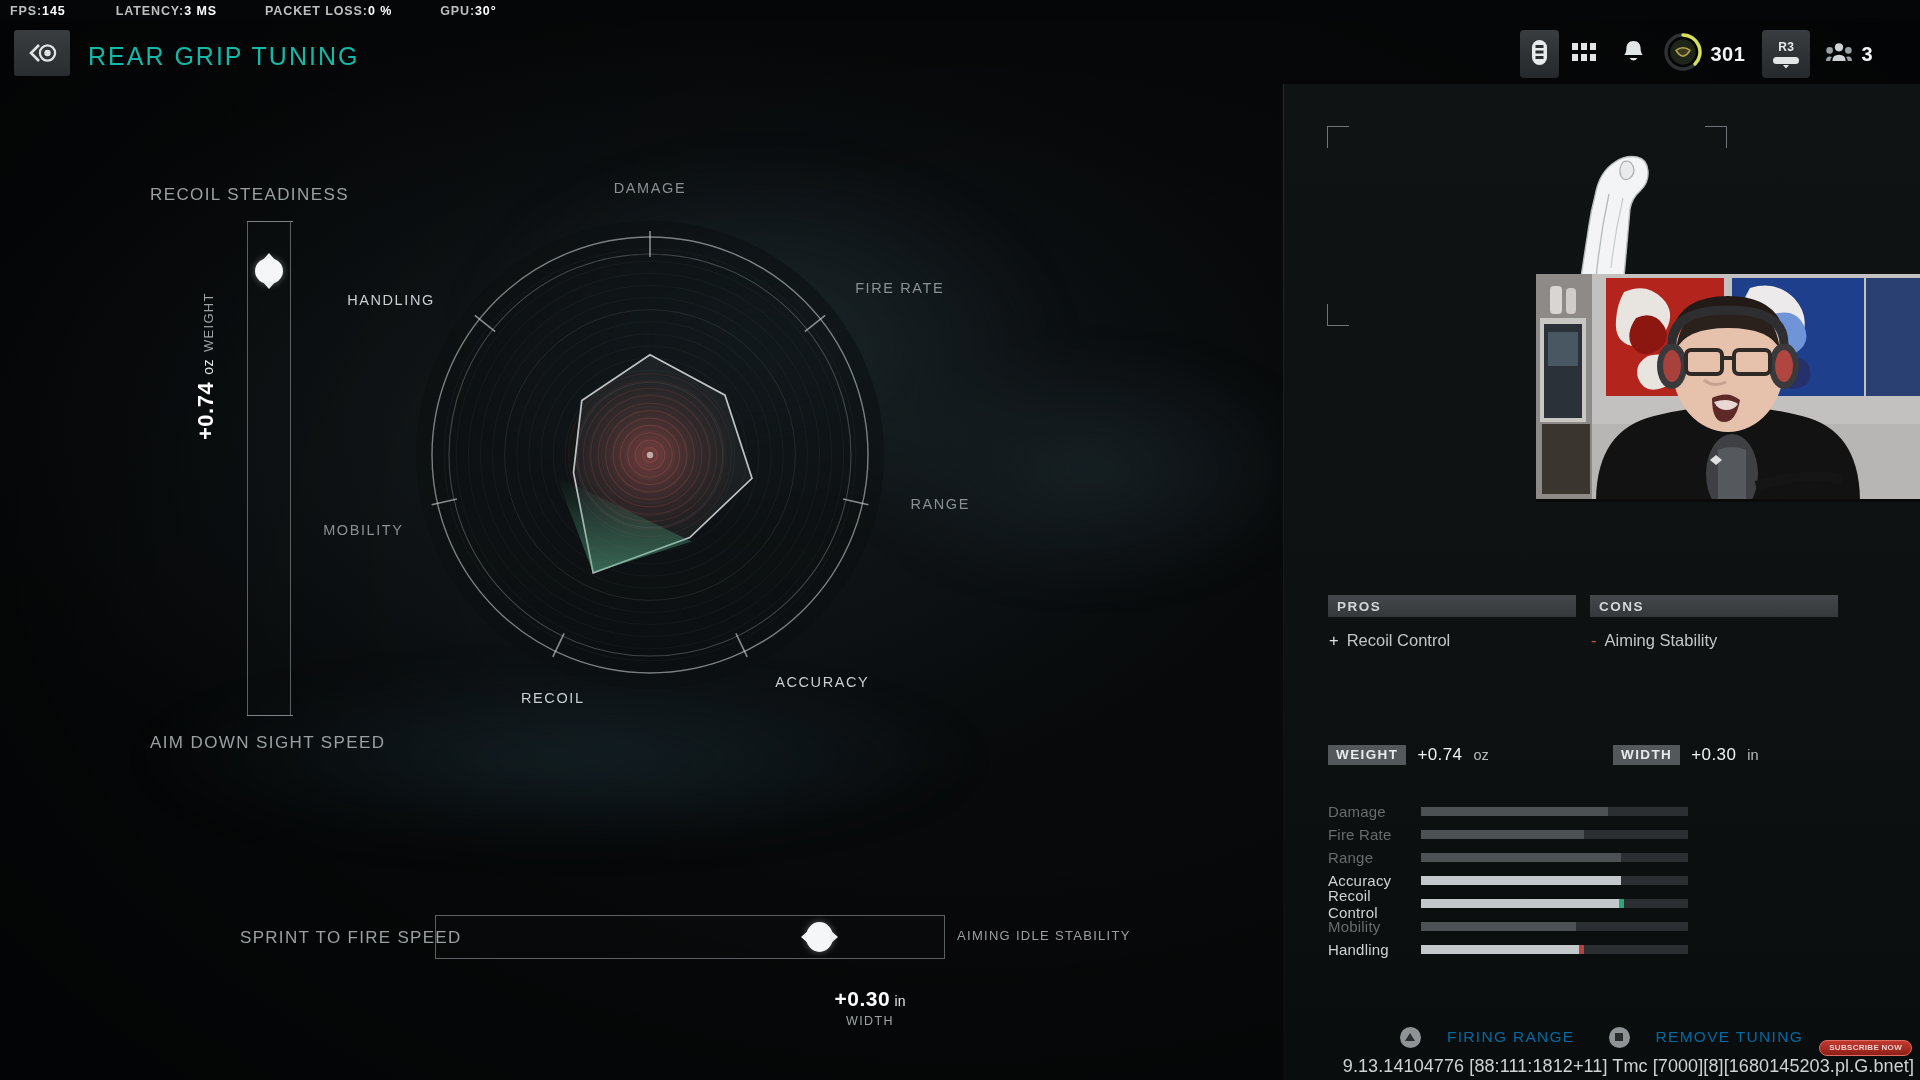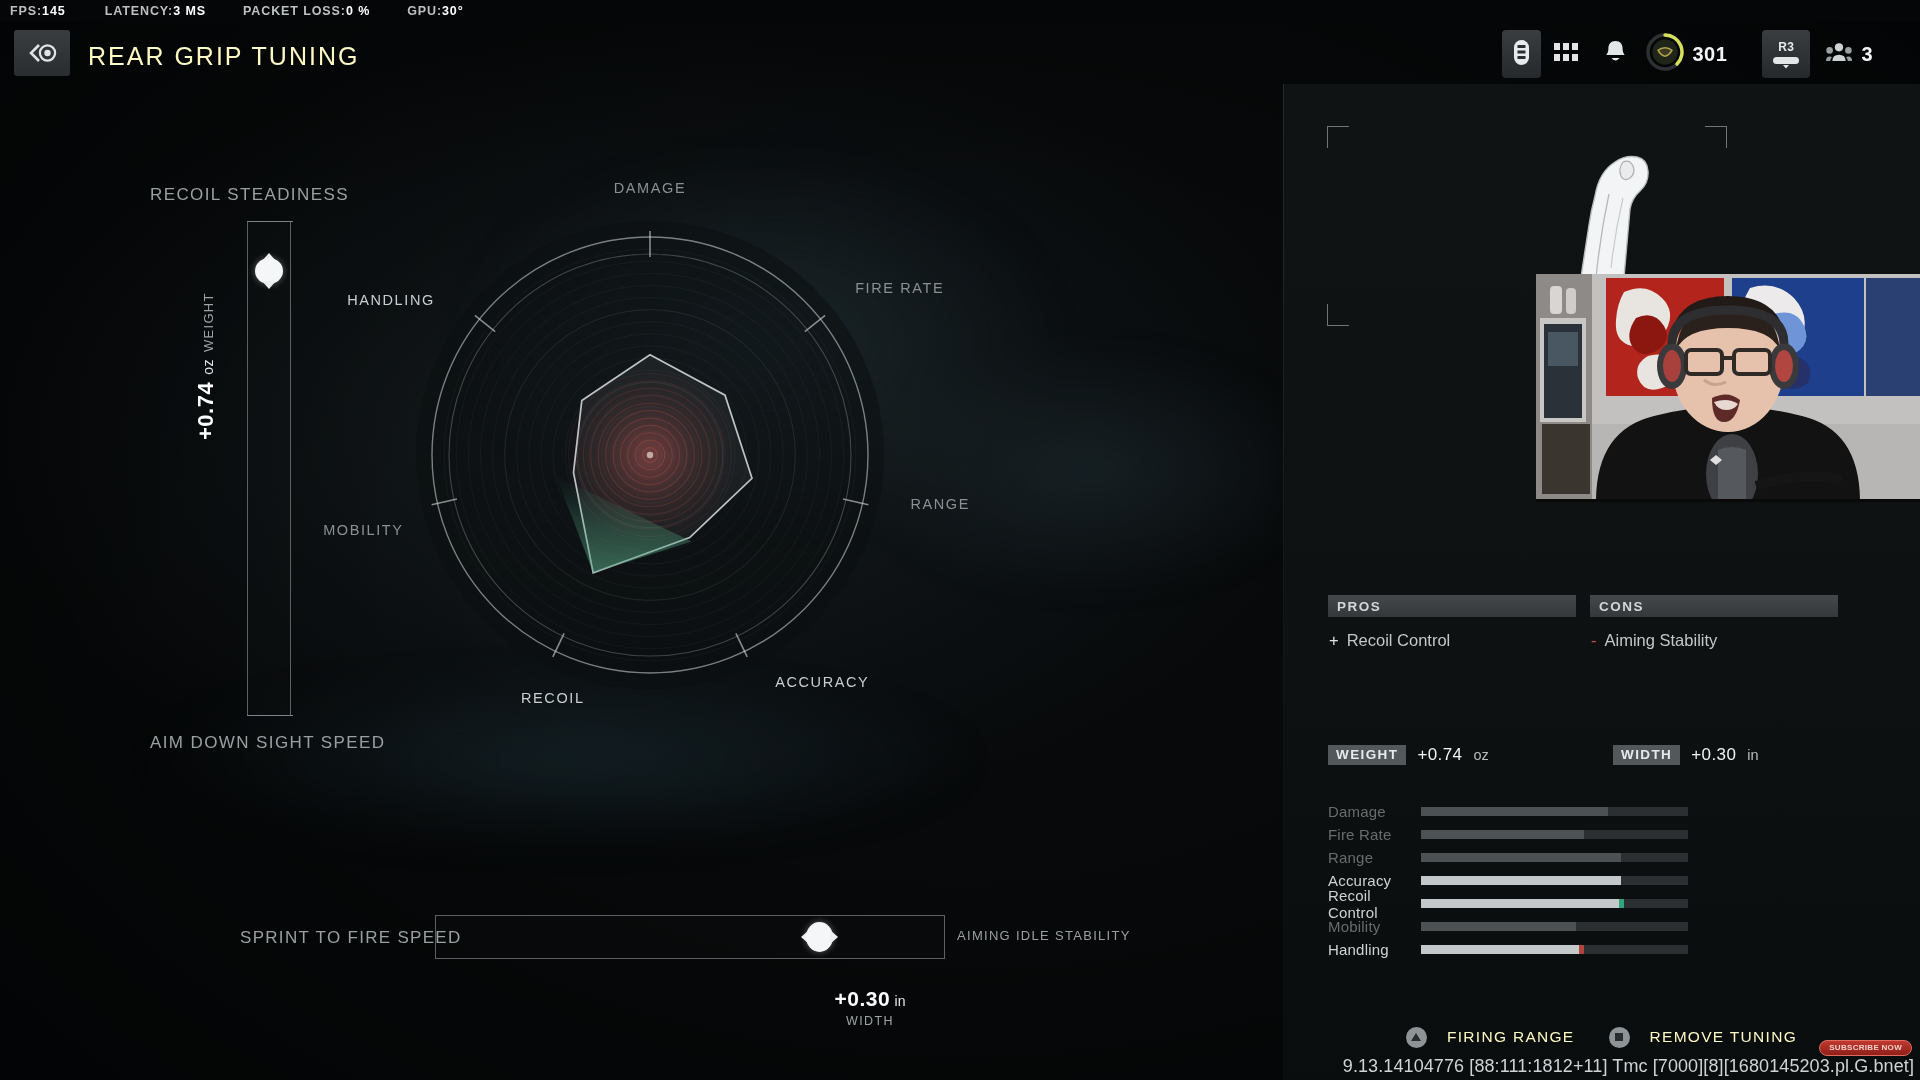--- a/index.html
+++ b/index.html
@@ -28,21 +28,21 @@
   }
   #vignette{
     position:absolute; inset:0; pointer-events:none;
     background:radial-gradient(ellipse 1200px 800px at 50% 48%, rgba(0,0,0,0) 40%, rgba(0,0,0,.55) 100%);
   }
 
   
   #perfbar{
     position:absolute; left:0; top:0; width:1920px; height:22px;
     background:#050607;
-    display:flex; align-items:center; gap:1px;
+    display:flex; align-items:center; gap:12px;
     font-family:"Liberation Sans", sans-serif;
     font-size:12.5px; letter-spacing:.9px; font-weight:700;
     color:#d8dbdd;
     z-index:40;
   }
   .perf-item{ display:flex; align-items:baseline; }
   .perf-k{ color:#bcc0c2; }
   .perf-v{ color:#ffffff; }
 
   
@@ -52,21 +52,21 @@
   }
   #backbtn{
     position:absolute; left:14px; top:8px; width:56px; height:46px;
     background:linear-gradient(180deg,#3a3d3f 0%,#2a2d2f 100%);
     border-radius:3px;
     display:flex; align-items:center; justify-content:center; gap:2px;
   }
   #pagetitle{
     position:absolute; left:88px; top:20px;
     font-size:25px; letter-spacing:2.0px; font-weight:400;
-    color:#fef9c3;
+    color:#14b8a6;
     font-family:"Liberation Sans", sans-serif;
   }
 
   #hud{
     position:absolute; right:34px; top:8px; height:48px;
     display:flex; align-items:center; gap:0px;
   }
   .hud-slot{
     height:48px; display:flex; align-items:center; justify-content:center;
     padding:0 13px;
@@ -208,21 +208,21 @@
   .dim .sname{ color:#676c6e; }
   .dim .sbar{ background:#4c5153; }
   .lit .sname{ color:#ced3d5; }
   .lit .sbar{ background:#c3c8ca; }
 
   #footer{
     position:absolute; left:1283px; top:1020px; width:637px; height:34px;
     display:flex; align-items:center; justify-content:center; gap:34px;
     z-index:22;
   }
-  .fbtn{ display:flex; align-items:center; gap:20px; font-size:15.5px; letter-spacing:1.3px; color:#fef9c3;}
+  .fbtn{ display:flex; align-items:center; gap:26px; font-size:15.5px; letter-spacing:1.3px; color:#0369a1;}
   .btn-glyph{
     width:21px; height:21px; border-radius:50%;
     background:#8e9395; display:flex; align-items:center; justify-content:center;
   }
   .glyph-tri{ width:0;height:0;border-left:5px solid transparent;border-right:5px solid transparent;border-bottom:8px solid #2a2d2e; }
   .glyph-sq{ width:8px;height:8px;background:#2a2d2e; }
 
   #buildstr{
     position:absolute; right:6px; bottom:3px;
     font-size:18px; color:#cfd3d5; letter-spacing:.1px; z-index:45;
@@ -325,21 +325,21 @@
           <path d="M19 2 a17 17 0 0 1 12.02 29.02" fill="none" stroke="#d7e05a" stroke-width="3.4" stroke-linecap="round"></path>
           <path d="M19 31.8 a12.8 12.8 0 0 1 0 -25.6 a12.8 12.8 0 0 1 0 25.6" fill="#161a12"></path>
           <circle cx="19" cy="19" r="12.4" fill="#20251a"></circle>
           <path d="M11 17 q8 -6 16 0 q-3 6 -8 7 q-5 -1 -8 -7 z" fill="#b6a24a"></path>
           <path d="M13 17.5 q6 -4 12 0 q-2.5 4 -6 5 q-3.5 -1 -6 -5 z" fill="#3b3a22"></path>
         </svg>
       </span>
       <span class="hud-count">301</span>
     </div>
 
-    <div class="hud-slot raised" style="margin-left:22px;">
+    <div class="hud-slot raised" style="margin-left:4px;">
       <span style="display:flex;flex-direction:column;align-items:center;gap:3px;">
         <span style="font-size:12px;font-weight:700;color:#e6eaeb;letter-spacing:.4px;">R3</span>
         <svg width="26" height="12" viewBox="0 0 26 12">
           <rect x="0" y="0" width="26" height="7" rx="3.5" fill="#e3e6e7"></rect>
           <path d="M10 8 l3 3.5 l3 -3.5 z" fill="#e3e6e7"></path>
         </svg>
       </span>
     </div>
 
     <div class="hud-slot" style="padding-left:16px;">

